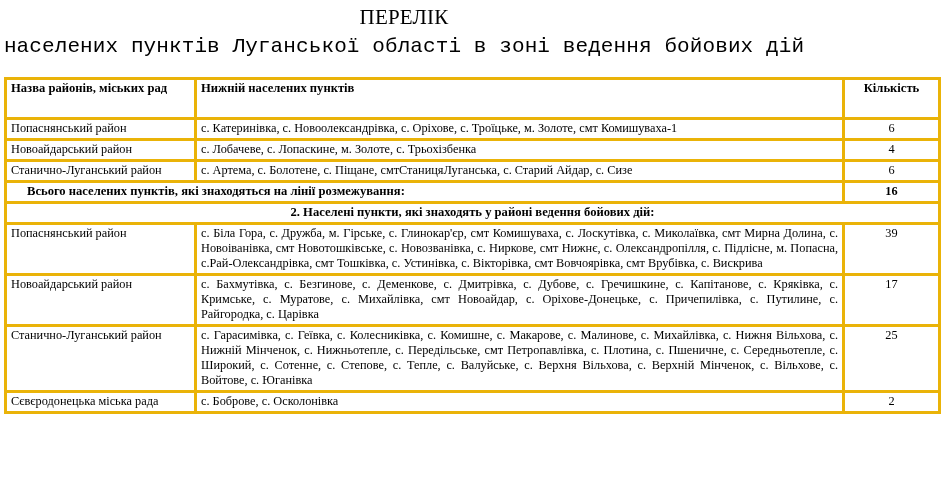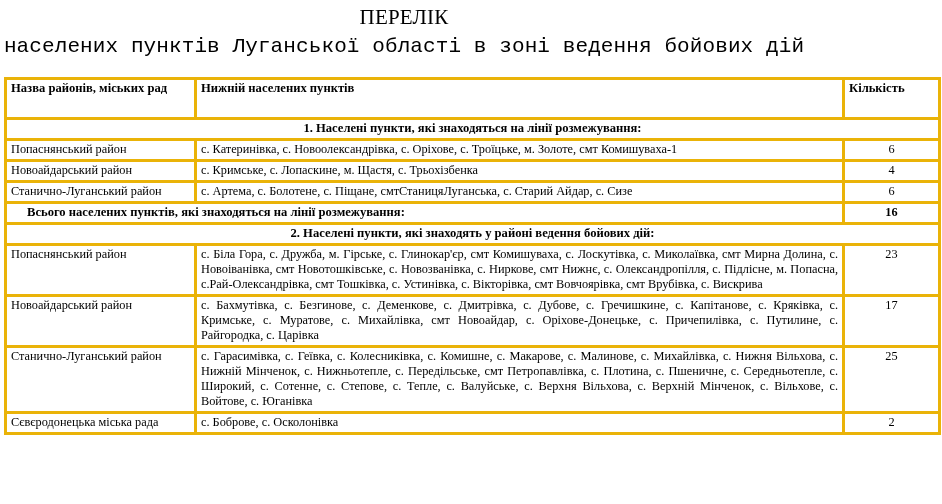--- a/index.html
+++ b/index.html
@@ -65,20 +65,21 @@
   col.c-count    { width: 96px; }
 
   
   .hdr td {
     font-weight: bold;
     font-size: 12.6px;
     vertical-align: top;
     height: 34px;
   }
   .hdr .count-h {
+    text-align: center;
   }
 
   
   .section-row td {
     font-weight: bold;
     text-align: center;
     font-size: 12.6px;
     padding-top: 1px;
     padding-bottom: 2px;
   }
@@ -133,33 +134,30 @@
         <col class="c-count">
       </colgroup>
       <tbody>
 
         <tr class="hdr">
           <td>Назва районів, міських рад</td>
           <td>Нижній населених пунктів</td>
           <td class="count-h">Кількість</td>
         </tr>
 
-        <tr class="section-row">
-          <td colspan="3">1. Населені пункти, які знаходяться на лінії розмежування:</td>
-        </tr>
 
         <tr>
           <td class="district">Попаснянський район</td>
           <td class="places nojustify">с. Катеринівка, с. Новоолександрівка, с. Оріхове, с. Троїцьке, м. Золоте, смт Комишуваха-1</td>
           <td class="count">6</td>
         </tr>
 
         <tr>
           <td class="district">Новоайдарський район</td>
-          <td class="places nojustify">с. Кримське, с. Лопаскине, м. Щастя, с. Трьохізбенка</td>
+          <td class="places nojustify">с. Лобачеве, с. Лопаскине, м. Золоте, с. Трьохізбенка</td>
           <td class="count">4</td>
         </tr>
 
         <tr>
           <td class="district">Станично-Луганський район</td>
           <td class="places nojustify">с. Артема, с. Болотене, с. Піщане, смтСтаницяЛуганська, с. Старий Айдар, с. Сизе</td>
           <td class="count">6</td>
         </tr>
 
         <tr class="total-row">
@@ -167,21 +165,21 @@
           <td class="total-num">16</td>
         </tr>
 
         <tr class="section-row">
           <td colspan="3">2. Населені пункти, які знаходять у районі ведення бойових дій:</td>
         </tr>
 
         <tr>
           <td class="district">Попаснянський район</td>
           <td class="places">с. Біла Гора, с. Дружба, м. Гірське, с. Глинокар'єр, смт Комишуваха, с. Лоскутівка, с. Миколаївка, смт Мирна Долина, с. Новоіванівка, смт Новотошківське, с. Новозванівка, с. Ниркове, смт Нижнє, с. Олександропілля, с. Підлісне, м. Попасна, с.Рай-Олександрівка, смт Тошківка, с. Устинівка, с. Вікторівка, смт Вовчоярівка, смт Врубівка, с. Вискрива</td>
-          <td class="count top">23</td>
+          <td class="count top">39</td>
         </tr>
 
         <tr>
           <td class="district">Новоайдарський район</td>
           <td class="places">с. Бахмутівка, с. Безгинове, с. Деменкове, с. Дмитрівка, с. Дубове, с. Гречишкине, с. Капітанове, с. Кряківка, с. Кримське, с. Муратове, с. Михайлівка, смт Новоайдар, с. Оріхове-Донецьке, с. Причепилівка, с. Путилине, с. Райгородка, с. Царівка</td>
           <td class="count top">17</td>
         </tr>
 
         <tr>
           <td class="district">Станично-Луганський район</td>

